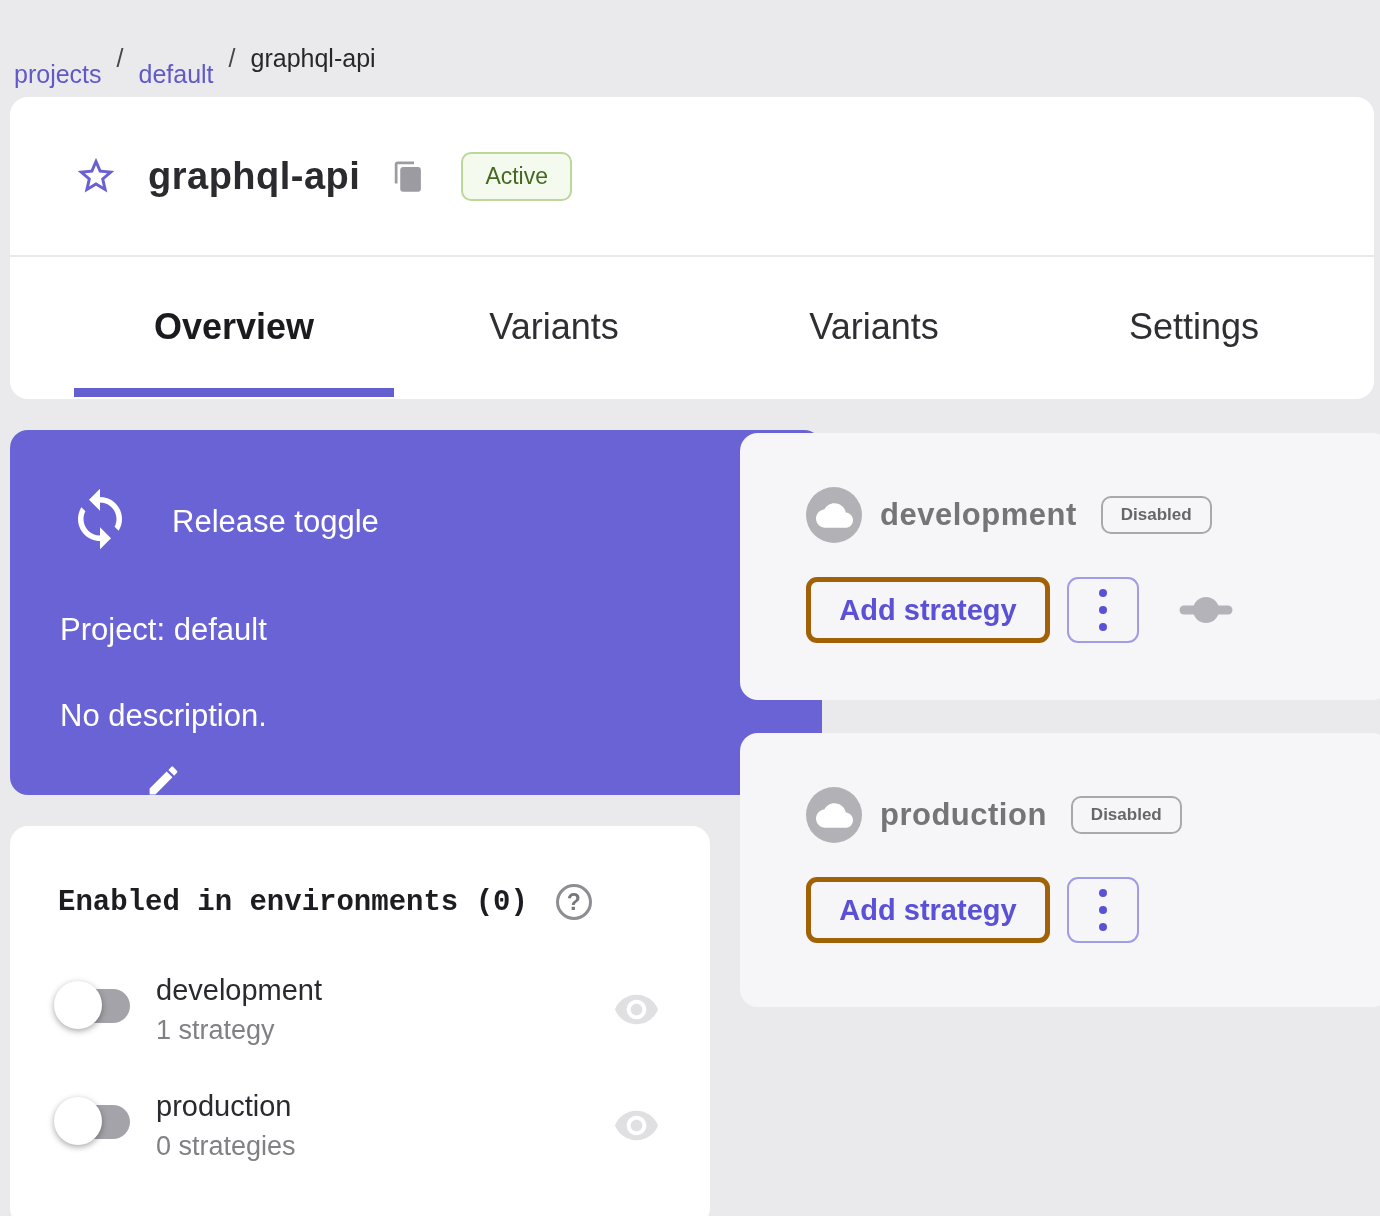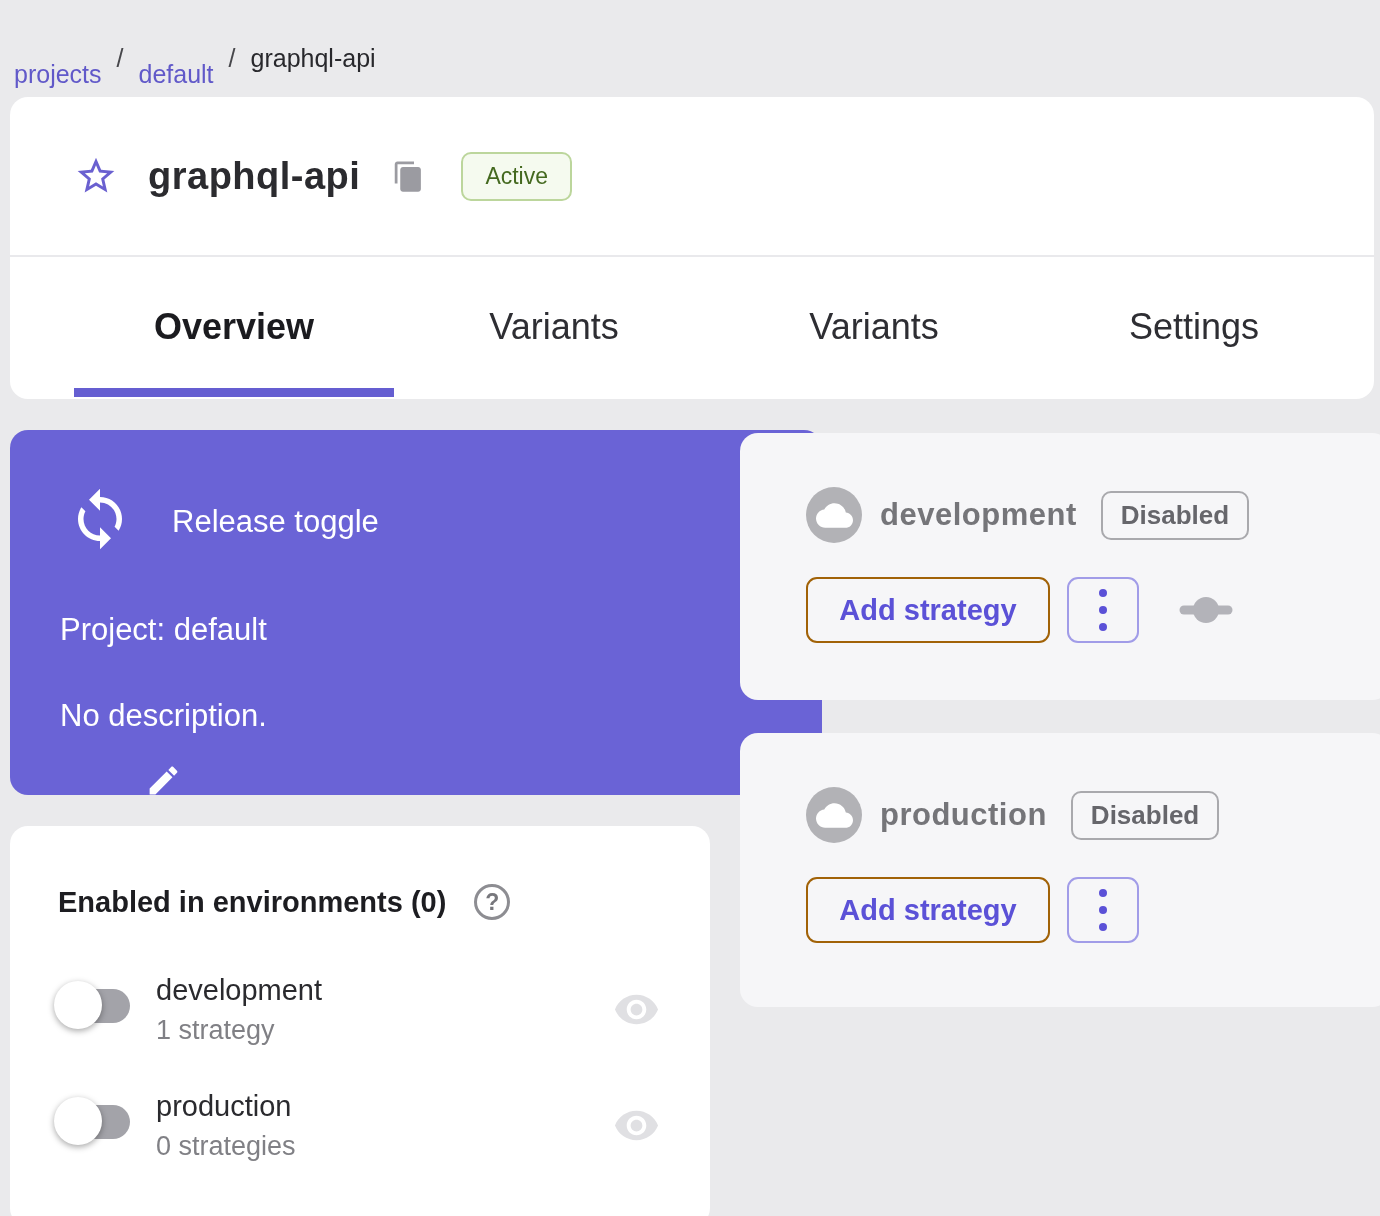--- a/index.html
+++ b/index.html
@@ -73,46 +73,46 @@
   .env-card.prod { top:733px; height:274px; }
   .env-header { display:flex; align-items:center; padding:54px 0 0 66px; }
   .env-avatar {
     width:56px; height:56px; border-radius:50%; background:#b2b2b6;
     display:flex; align-items:center; justify-content:center; flex-shrink:0;
   }
   .env-name { margin-left:18px; font-size:31px; font-weight:600; color:#757579; letter-spacing:.5px; }
   .disabled-badge {
     margin-left:24px;
     border:2px solid #a9a9ad; border-radius:10px;
-    color:#66666b; font-weight:bold; font-size:26px;
+    color:#66666b; font-weight:bold; font-size:17px;
     padding:7px 18px; background:transparent;
   }
   .env-actions { display:flex; align-items:center; margin:34px 0 0 66px; }
   .add-strategy-btn {
     width:244px; height:66px;
-    border:2px solid #a16207; border-radius:11px; background:transparent;
+    border:5px solid #a16207; border-radius:11px; background:transparent;
     color:#5b51d7; font-weight:bold; font-size:29px; cursor:pointer;
     font-family:"Liberation Sans", sans-serif;
     display:flex; align-items:center; justify-content:center;
   }
   .kebab-btn {
     width:72px; height:66px; margin-left:17px;
     border:2px solid #a19ce8; border-radius:11px; background:transparent; cursor:pointer;
     display:flex; flex-direction:column; align-items:center; justify-content:center; gap:9px;
   }
   .kebab-dot { width:8px; height:8px; border-radius:50%; background:#5b51d7; }
   .commit-icon { margin-left:40px; display:flex; }
 
   
   .enabled-panel {
     position:absolute; left:10px; top:826px; width:700px; height:400px;
     background:#ffffff; border-radius:18px;
   }
   .panel-header { display:flex; align-items:center; padding:58px 0 0 48px; }
-  .panel-title { font-size:29px; font-weight:bold; color:#1d1d21; }
+  .panel-title { font-size:29px; font-weight:bold; color:#1d1d21;font-family:Liberation Mono, monospace; }
   .help-btn {
     margin-left:28px; width:36px; height:36px;
     border:3px solid #8d8d92; border-radius:50%; background:none; cursor:pointer;
     color:#77777c; font-size:23px; font-weight:bold;
     display:flex; align-items:center; justify-content:center;
     font-family:"Liberation Sans", sans-serif;
   }
   .toggle-row { position:absolute; left:0; width:100%; display:flex; padding-left:44px; }
   .toggle-row.r0 { top:148px; }
   .toggle-row.r1 { top:264px; }

